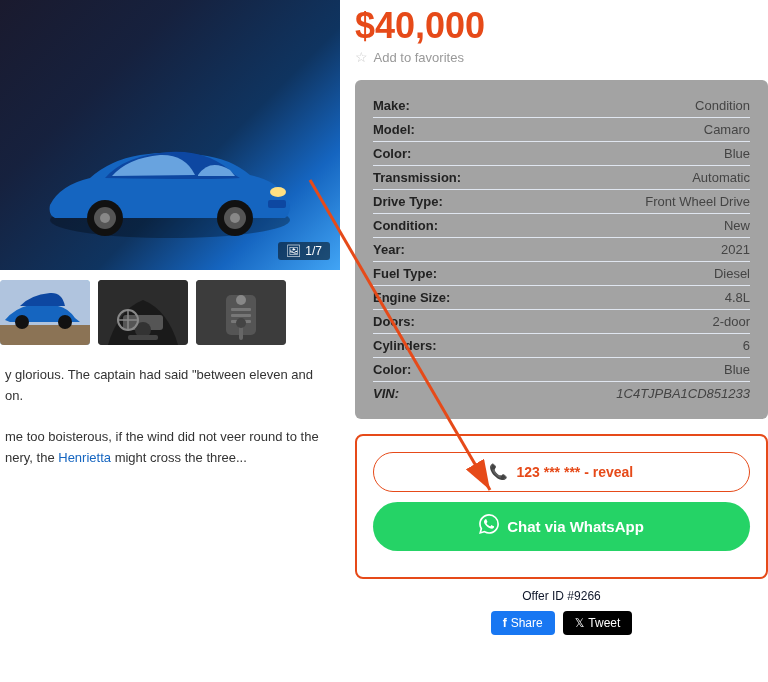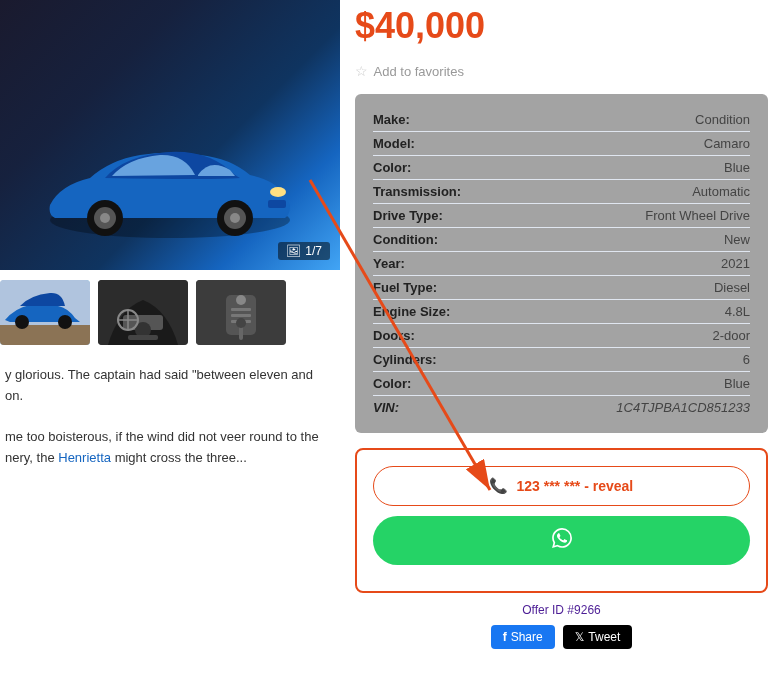--- a/index.html
+++ b/index.html
@@ -93,21 +93,21 @@
       left: 355px;
       top: 0;
       width: 413px;
       height: 682px;
     }
 
     .price {
       font-size: 36px;
       font-weight: bold;
       color: #e64a19;
-      margin-bottom: 16px;
+      margin-bottom: 2px;
       margin-top: 5px;
     }
 
     .add-favorites {
       display: flex;
       align-items: center;
       gap: 6px;
       color: #999;
       font-size: 13px;
       margin-bottom: 15px;
@@ -208,21 +208,21 @@
       background: #e64a19;
       color: #fff;
       font-size: 15px;
       font-weight: 600;
       cursor: pointer;
     }
 
     .offer-id {
       text-align: center;
       font-size: 12px;
-      color: #4c1d95;
+      color: #0f172a;
       margin-bottom: 8px;
     }
 
     .social-share {
       display: flex;
       gap: 8px;
       justify-content: center;
     }
 
     .fb-share {
@@ -420,20 +420,21 @@
     <button class="phone-btn">
       <span style="color:#e64a19; font-size:15px;">📞</span>
       <span>123 *** *** - reveal</span>
     </button>
     <button class="whatsapp-btn">
       <span style="font-size:18px;">
         <svg width="20" height="20" viewBox="0 0 24 24" fill="white">
           <path d="M17.472 14.382c-.297-.149-1.758-.867-2.03-.967-.273-.099-.471-.148-.67.15-.197.297-.767.966-.94 1.164-.173.199-.347.223-.644.075-.297-.15-1.255-.463-2.39-1.475-.883-.788-1.48-1.761-1.653-2.059-.173-.297-.018-.458.13-.606.134-.133.298-.347.446-.52.149-.174.198-.298.298-.497.099-.198.05-.371-.025-.52-.075-.149-.669-1.612-.916-2.207-.242-.579-.487-.5-.669-.51-.173-.008-.371-.01-.57-.01-.198 0-.52.074-.792.372-.272.297-1.04 1.016-1.04 2.479 0 1.462 1.065 2.875 1.213 3.074.149.198 2.096 3.2 5.077 4.487.709.306 1.262.489 1.694.625.712.227 1.36.195 1.871.118.571-.085 1.758-.719 2.006-1.413.248-.694.248-1.289.173-1.413-.074-.124-.272-.198-.57-.347m-5.421 7.403h-.004a9.87 9.87 0 01-5.031-1.378l-.361-.214-3.741.982.998-3.648-.235-.374a9.86 9.86 0 01-1.51-5.26c.001-5.45 4.436-9.884 9.888-9.884 2.64 0 5.122 1.03 6.988 2.898a9.825 9.825 0 012.893 6.994c-.003 5.45-4.437 9.884-9.885 9.884m8.413-18.297A11.815 11.815 0 0012.05 0C5.495 0 .16 5.335.157 11.892c0 2.096.547 4.142 1.588 5.945L.057 24l6.305-1.654a11.882 11.882 0 005.683 1.448h.005c6.554 0 11.89-5.335 11.893-11.893a11.821 11.821 0 00-3.48-8.413z"></path>
         </svg>
       </span>
+      <span>Chat via WhatsApp</span>
     </button>
   </div>
 
   <div class="offer-id">Offer ID #9266</div>
 
   <div class="social-share">
     <button class="fb-share">
       <span style="font-weight:bold;">f</span>
       <span>Share</span>
     </button>

